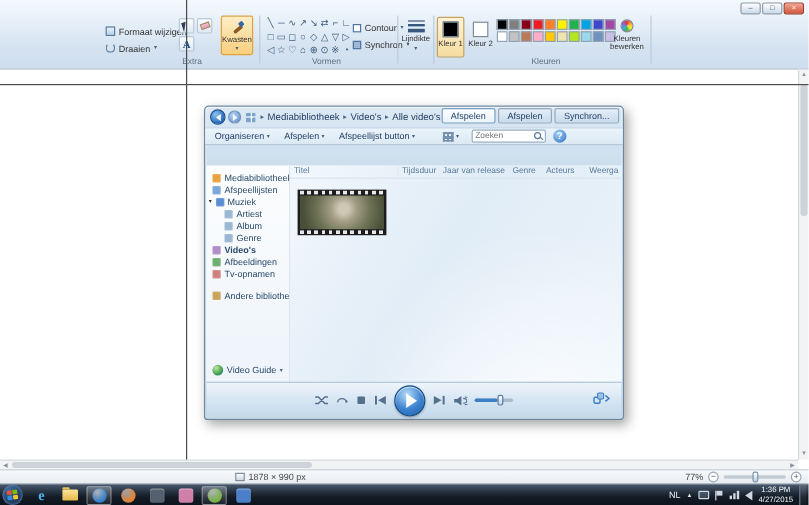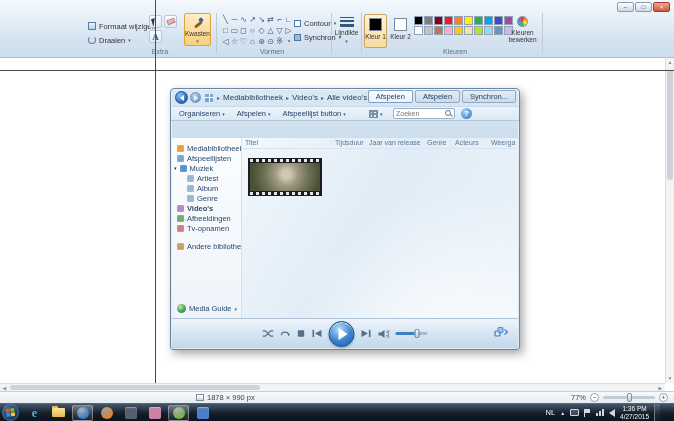--- a/index.html
+++ b/index.html
@@ -162,21 +162,21 @@
     background:radial-gradient(circle at 38% 30%,#3f6a9e,#17304f 70%,#0b1a2c);box-shadow:inset 0 0 3px rgba(140,190,240,.8);
     display:flex;align-items:center;justify-content:center;}
   .tb-apps{display:flex;align-items:center;gap:3px;margin-left:5px;}
   .tb-btn{width:21px;height:16px;display:flex;align-items:center;justify-content:center;border-radius:2px;border:1px solid transparent;}
   .tb-btn.tb-active{border-color:rgba(255,255,255,.35);background:linear-gradient(rgba(255,255,255,.28),rgba(255,255,255,.06));}
   .tb-letter{font-size:12px;font-weight:bold;font-family:"Liberation Serif","DejaVu Serif",serif;line-height:12px;}
   .tb-folder{width:13px;height:9px;background:linear-gradient(#fbe49a,#e8b84b);border-radius:1px;position:relative;display:block;}
   .tb-folder::before{content:"";position:absolute;left:0;top:-2px;width:6px;height:2px;background:#e8c05a;border-radius:1px 1px 0 0;}
   .tb-circle{width:12px;height:12px;border-radius:50%;display:block;}
   .tb-square{width:12px;height:12px;border-radius:2px;display:block;box-shadow:inset 0 1px 1px rgba(255,255,255,.4);}
-  .tray{margin-left:auto;display:flex;align-items:center;gap:5px;padding-right:14px;color:#eef3f8;}
+  .tray{margin-left:auto;display:flex;align-items:center;gap:5px;padding-right:2px;color:#eef3f8;}
   .tray-lang{font-size:7.5px;}
   .tray-chev{font-size:5px;color:#dfe7ef;}
   .tray-ic{display:inline-flex;align-items:flex-end;}
   .ic-display{width:9px;height:7px;border:1px solid #cfd8e2;border-radius:1px;background:rgba(180,210,240,.25);}
   .ic-flag{width:7px;height:8px;position:relative;}
   .ic-flag::before{content:"";position:absolute;left:0;top:0;width:1px;height:8px;background:#cfd8e2;}
   .ic-flag::after{content:"";position:absolute;left:1px;top:0;width:5px;height:4px;background:#cfd8e2;}
   .ic-net{gap:1px;}
   .ic-net i{display:block;width:2px;background:#cfd8e2;}
   .ic-net i:nth-child(1){height:3px;}
@@ -448,21 +448,21 @@
               <span class="side-icon" style="background: rgb(208, 127, 127);"></span>
               <span class="side-label">Tv-opnamen</span>
             </div>
             <div class="side-item gap">
               <span class="side-icon" style="background: rgb(201, 163, 90);"></span>
               <span class="side-label">Andere bibliotheken</span>
             </div>
           </div>
         <div class="media-guide">
           <span class="mg-icon"></span>
-          <span>Media Guide</span>
+          <span>Video Guide</span>
           <span class="caret">▾</span>
         </div>
       </div>
       <div class="wmp-content">
         <div class="col-header">
             <span class="col" style="width: 90px;">Titel</span>
             <span class="col" style="width: 34px;">Tijdsduur</span>
             <span class="col" style="width: 58px;">Jaar van release</span>
             <span class="col" style="width: 28px;">Genre</span>
             <span class="col" style="width: 36px;">Acteurs</span>

